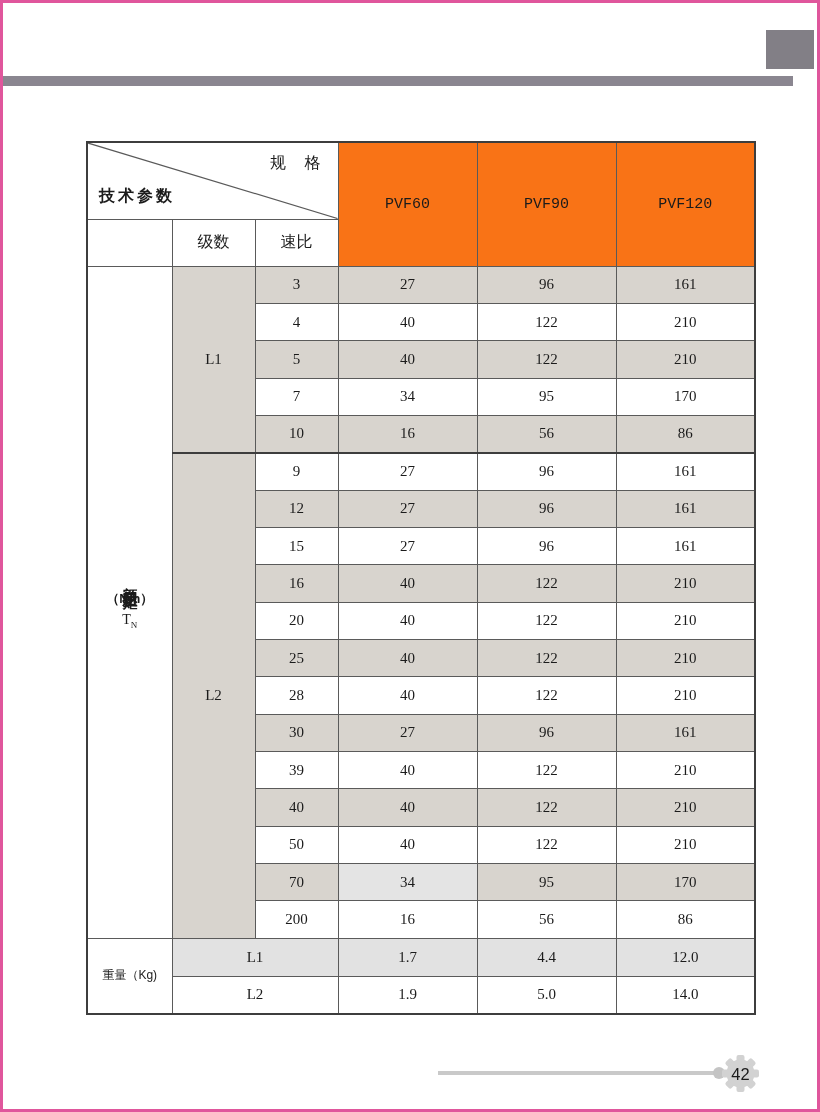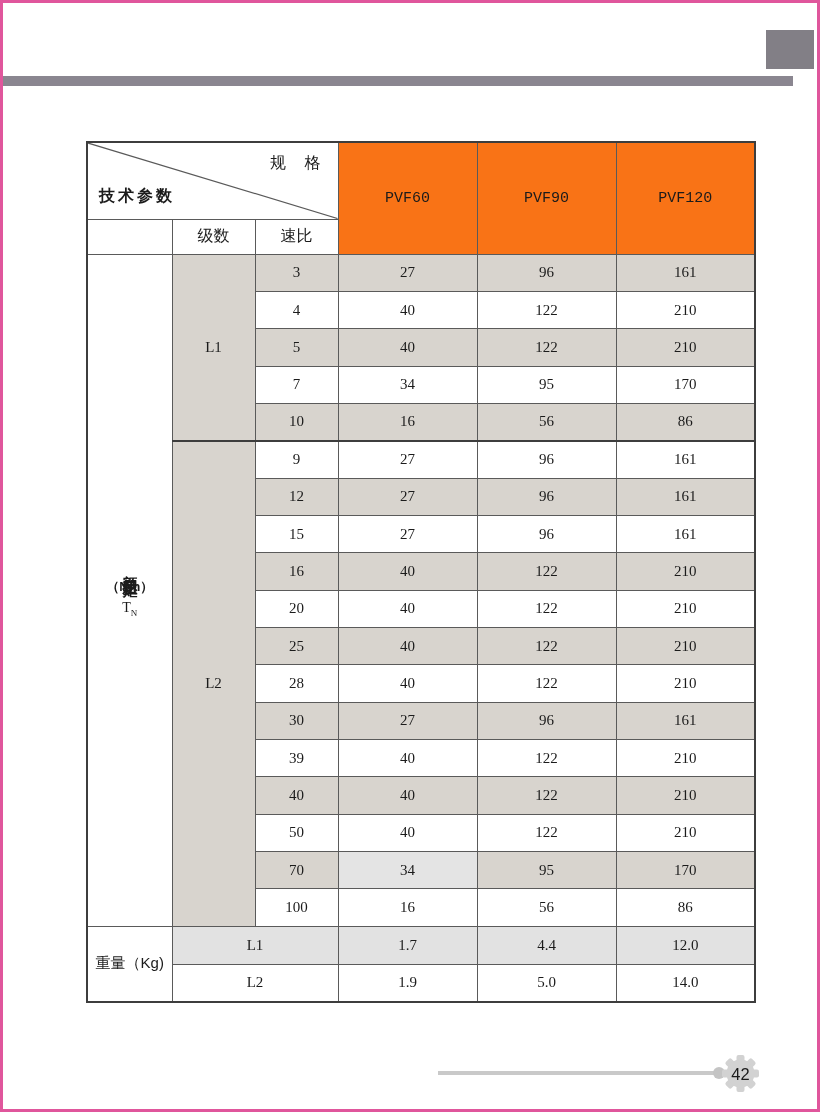--- a/index.html
+++ b/index.html
@@ -57,21 +57,21 @@
   .diag-spec {
     position: absolute; right: 10px; top: 10px;
     font-weight: normal; font-size: 16px;
     letter-spacing: 7px;
   }
   .model-head {
     font-family: Liberation Mono, monospace;
     font-size: 15px;
     background: #f97316;
   }
-  .subhead-row td { height: 35px; font-weight: bold; font-size: 16px; background: #ffffff; }
+  .subhead-row td { height: 47px; font-weight: bold; font-size: 16px; background: #ffffff; }
   .body-row td { height: 37.35px; }
   .num { font-family: "Liberation Serif", serif; font-size: 15px; }
   tr.shaded td { background: #d8d4ce; }
   tr.body-row td { background: #ffffff; }
   tr.body-row.shaded td { background: #d8d4ce; }
   td.stage-cell { background: #d8d4ce !important; font-family: "Liberation Serif", serif; }
   td.torque-cell { background: #ffffff !important; margin-top: 28px; }
   td.light-cell { background: #e4e4e4 !important; }
   tr.l2-start td { border-top: 2px solid #3d3d3d; }
   .torque-inner {
@@ -85,21 +85,21 @@
     font-weight: bold;
     font-size: 15px;
     letter-spacing: 3px;
     line-height: 1.1;
   }
   .torque-unit { font-weight: bold; font-size: 13px; }
   .torque-symbol { font-family: "Liberation Serif", serif; font-size: 14px; }
   .torque-symbol sub { font-size: 9px; }
   .weight-row td { height: 38px; }
   .weight-row.weight-shaded td { background: #e2e2e2; }
-  td.weight-label-cell { background: #ffffff !important; font-weight: bold; font-size: 15px; }
+  td.weight-label-cell { background: #ffffff !important; font-weight: bold; font-size: 12px; }
   .weight-stage { font-family: "Liberation Serif", serif; }
   
   .footer-line {
     position: absolute;
     left: 435px; top: 1068px;
     width: 280px; height: 4px;
     background: #c9c9c9;
   }
   .footer-dot {
     position: absolute;
@@ -260,21 +260,21 @@
           <td class="num">122</td>
           <td class="num">210</td>
         </tr>
         <tr class="body-row shaded">
           <td class="num">70</td>
           <td class="num light-cell">34</td>
           <td class="num">95</td>
           <td class="num">170</td>
         </tr>
         <tr class="body-row">
-          <td class="num">100</td>
+          <td class="num">200</td>
           <td class="num">16</td>
           <td class="num">56</td>
           <td class="num">86</td>
         </tr>
       </tbody>
     <tbody>
       <tr class="weight-row weight-shaded">
         <td rowspan="2" class="weight-label-cell">重量（Kg)</td>
         <td colspan="2" class="weight-stage">L1</td>
         <td class="num">1.7</td>

